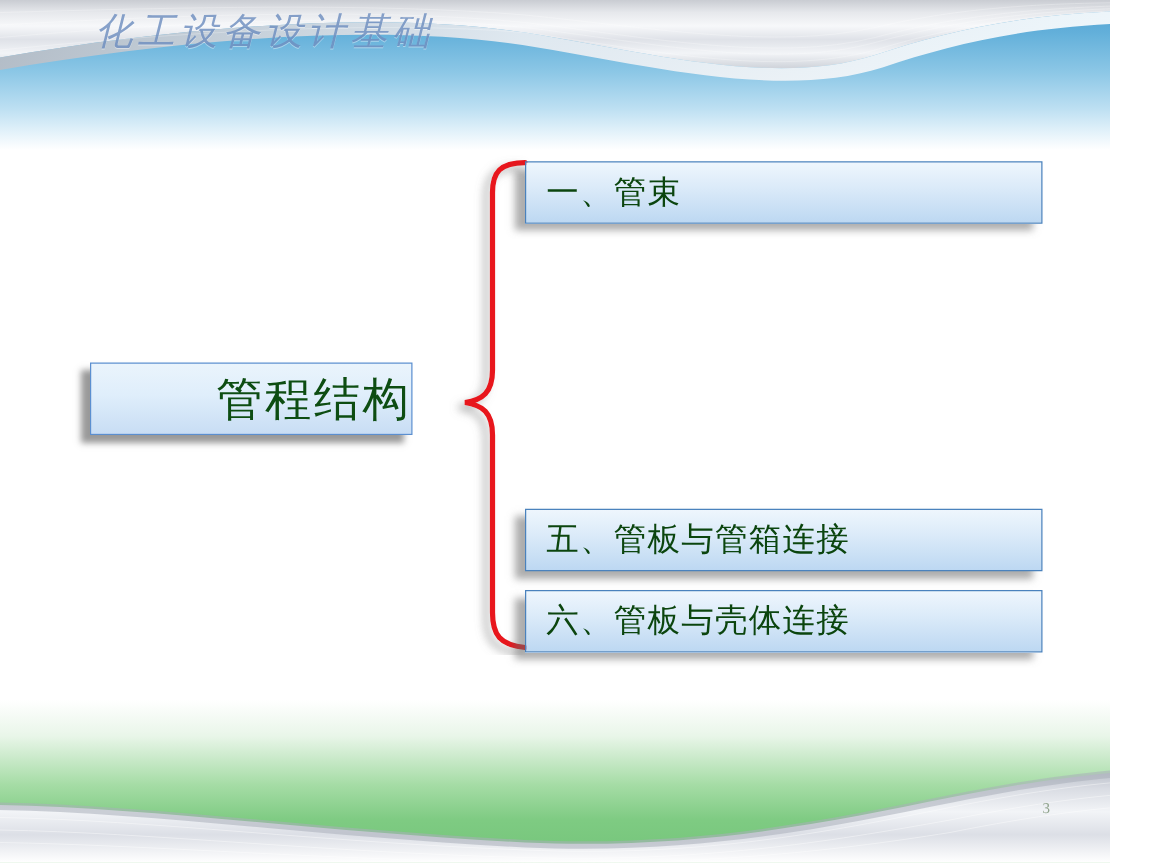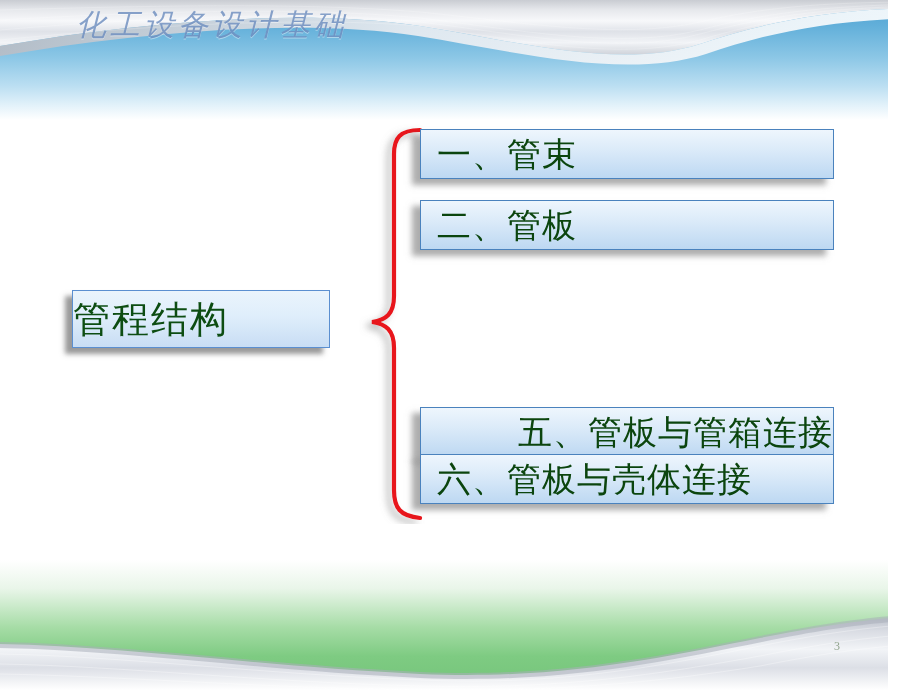--- a/index.html
+++ b/index.html
@@ -107,21 +107,21 @@
     left: 72px;
     top: 290px;
     width: 258px;
     height: 58px;
     z-index: 5;
     border: 1.5px solid #5b8fd0;
     background: linear-gradient(to bottom, #eaf4fc 0%, #dfeefb 45%, #c8ddf4 100%);
     box-shadow: -7px 6px 5px rgba(90,90,90,0.62);
     display: flex;
     align-items: center;
-    justify-content: flex-start;
+    justify-content: flex-end;
     box-sizing: border-box;
   }
   .title-box-label {
     font-family: "DejaVu Sans", "Liberation Sans", sans-serif;
     font-size: 37px;
     color: #0d4d12;
     letter-spacing: 2px;
     line-height: 1;
   }
 
@@ -149,34 +149,34 @@
     height: 50px;
     border: 1.5px solid #4a82bd;
     background: linear-gradient(to bottom, #eef6fd 0%, #dcebf9 40%, #bdd8f2 100%);
     box-shadow: -8px 6px 6px rgba(105,105,105,0.55);
     box-sizing: border-box;
     display: flex;
     align-items: center;
   }
   .item-label {
     padding-left: 16px;
-    font-family: Liberation Sans, sans-serif;
-    font-size: 34px;
+    font-family: Liberation Serif, serif;
+    font-size: 26px;
     color: #0b450e;
     letter-spacing: 1px;
     line-height: 1;
     white-space: nowrap;
   }
 
   .item-0 { top: 129px; }
   .item-1 { top: 200px; }
   .item-2 { top: 269px; }
   .item-3 { top: 341px; }
-  .item-4 { top: 407px; justify-content: flex-end; }
-  .item-5 { top: 454px; }
+  .item-4 { top: 407px; }
+  .item-5 { top: 472px; }
 </style>
 </head>
 <body>
 
 <div id="slide">
 
   <div class="top-blue"></div>
 
   <svg class="top-wave-svg" viewBox="0 0 920 130" preserveAspectRatio="none">
     <defs>
@@ -239,23 +239,20 @@
     </g>
   </svg>
 
   <div class="title-box">
     <span class="title-box-label">管程结构</span>
   </div>
 
   <div class="items-layer">
     <div class="item-box item-0">
       <span class="item-label">一、管束</span>
-    </div>
-    <div class="item-box item-1">
-      <span class="item-label">二、管板</span>
     </div>
     <div class="item-box item-4">
       <span class="item-label">五、管板与管箱连接</span>
     </div>
     <div class="item-box item-5">
       <span class="item-label">六、管板与壳体连接</span>
     </div>
   </div>
 
   <div class="bottom-green"></div>

